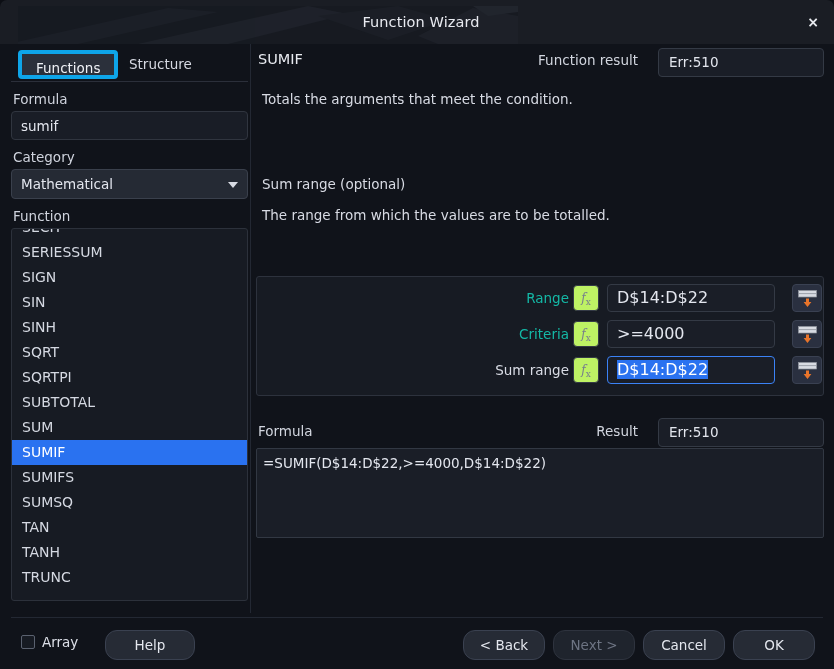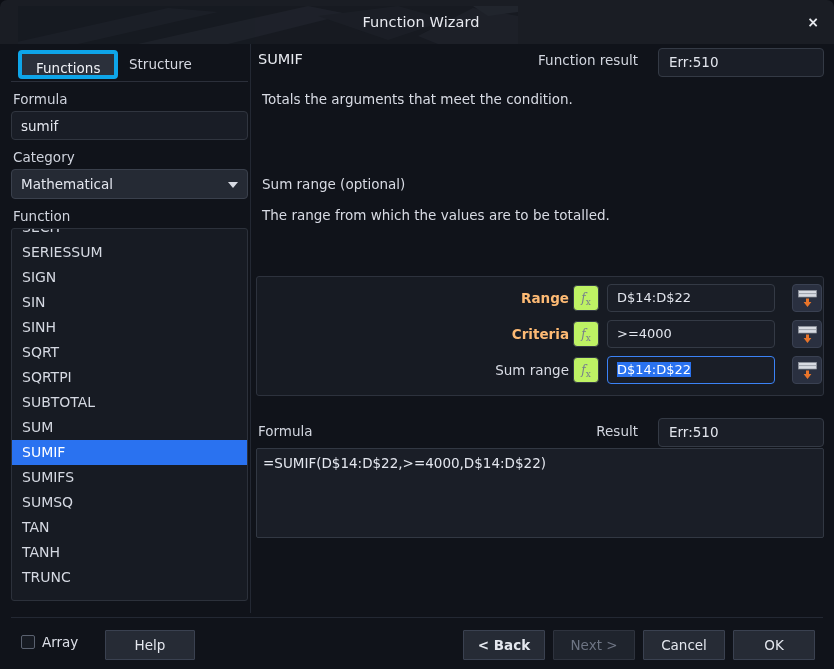--- a/index.html
+++ b/index.html
@@ -258,21 +258,21 @@
 
   .arg-label {
     position: absolute;
     right: 254px;
     top: 0;
     line-height: 30px;
     font-size: 13.5px;
     color: #d9dce5;
     white-space: nowrap;
   }
-  .arg-label.req { font-weight: bold; color: #fdba74; }
+  .arg-label.req { font-weight: normal; color: #14b8a6; }
 
   .fx-btn {
     position: absolute;
     right: 224px; top: 2px;
     width: 26px; height: 26px;
     background: #bef264;
     border: 1px solid #343a46;
     border-radius: 4px;
     color: #777e8d;
     font-size: 12px;
@@ -285,21 +285,21 @@
   .fx-btn sub { font-size: 9px; font-style: normal; }
 
   .arg-input {
     position: absolute;
     right: 48px; top: 1px;
     width: 168px; height: 28px;
     background: #1a1e27;
     border: 1px solid #343a45;
     border-radius: 4px;
     color: #e3e6ee;
-    font-size: 13px;
+    font-size: 16px;
     padding: 0 9px;
     line-height: 26px;
     white-space: nowrap;
     overflow: hidden;
     outline: none;
     font-family: "DejaVu Sans", "Liberation Sans", sans-serif;
   }
   .arg-input.focused {
     border: 1px solid #3b82f6;
   }
@@ -407,35 +407,35 @@
     white-space: nowrap;
   }
 
   .btn {
     position: absolute;
     height: 30px;
     line-height: 28px;
     text-align: center;
     background: #262b35;
     border: 1px solid #3a4150;
-    border-radius: 1px;
+    border-radius: 12px;
     color: #e4e7ee;
     font-size: 13.5px;
     cursor: pointer;
     font-family: "DejaVu Sans", "Liberation Sans", sans-serif;
     padding: 0;
   }
   .btn.disabled {
     color: #6d7483;
     border-color: #2e333e;
     background: #1f242d;
     cursor: default;
   }
   .btn-help   { left: 105px;  top: 11px; width: 90px; }
-  .btn-back   { left: 463px;  top: 11px; width: 82px; font-weight: bold; }
+  .btn-back   { left: 463px;  top: 11px; width: 82px; }
   .btn-next   { left: 553px;  top: 11px; width: 82px; }
   .btn-cancel { left: 643px;  top: 11px; width: 82px; }
   .btn-ok     { left: 733px;  top: 11px; width: 82px; }
 </style>
 </head>
 <body>
 
 <div id="app">
 
   <div class="titlebar">

